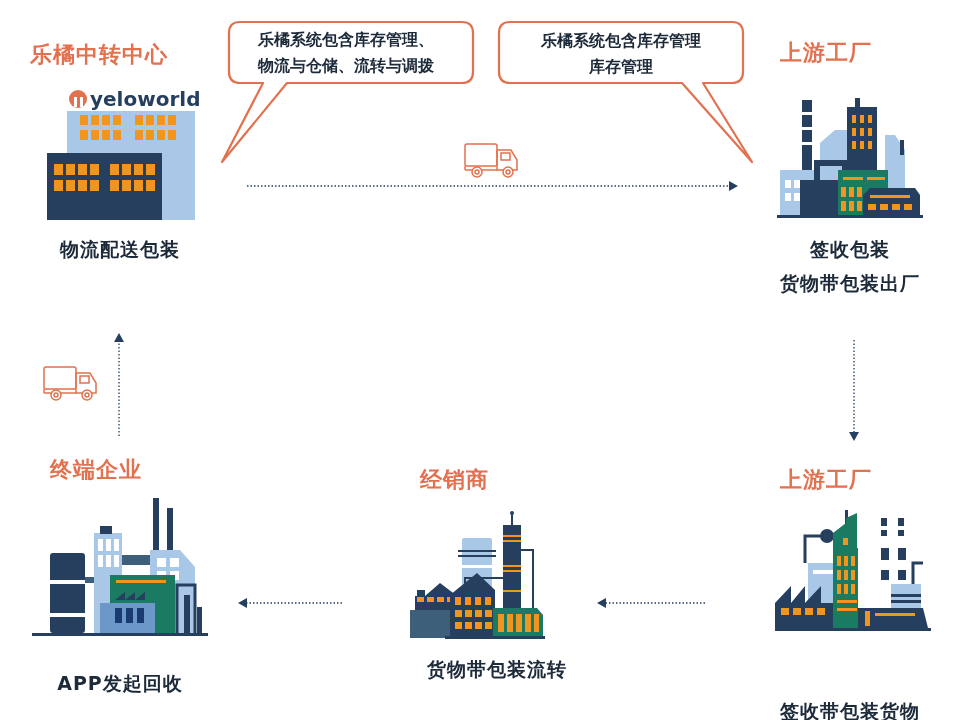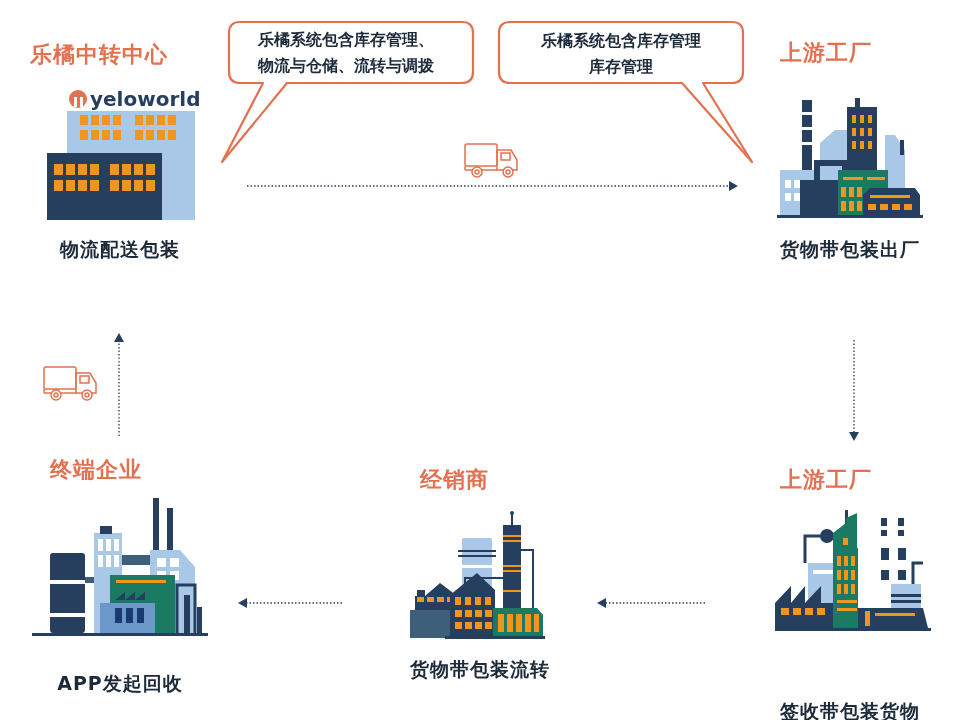--- a/index.html
+++ b/index.html
@@ -29,26 +29,27 @@
 <div class="abs title" style="left:30px;top:40px;width:175px;">乐橘中转中心</div>
 <div class="abs title" style="left:780px;top:38px;width:140px;">上游工厂</div>
 <div class="abs title" style="left:780px;top:465px;width:140px;">上游工厂</div>
 <div class="abs title" style="left:420px;top:465px;width:140px;">经销商</div>
 <div class="abs title" style="left:50px;top:455px;width:140px;">终端企业</div>
 
 <div class="abs desc" style="left:20px;top:232px;width:200px;">
   <div>物流配送包装</div>
 </div>
 <div class="abs desc" style="left:755px;top:232px;width:190px;">
+  <div>签收包装</div>
   <div>货物带包装出厂</div>
 </div>
 <div class="abs desc" style="left:755px;top:682px;width:190px;margin-top:12px;">
   <div>签收带包装货物</div>
 </div>
-<div class="abs desc" style="left:375px;top:652px;width:210px;">
+<div class="abs desc" style="left:392px;top:652px;width:210px;">
   <div>货物带包装流转</div>
 </div>
 <div class="abs desc" style="left:30px;top:652px;width:180px;margin-top:14px;">
   <div>APP发起回收</div>
 </div>
 
 <svg width="160" height="140" style="left:40px;top:85px;">
   <g>
     <circle cx="38" cy="14" r="9" fill="#e2714f"></circle>
     <rect x="34" y="12" width="3" height="10" fill="#fff"></rect>

